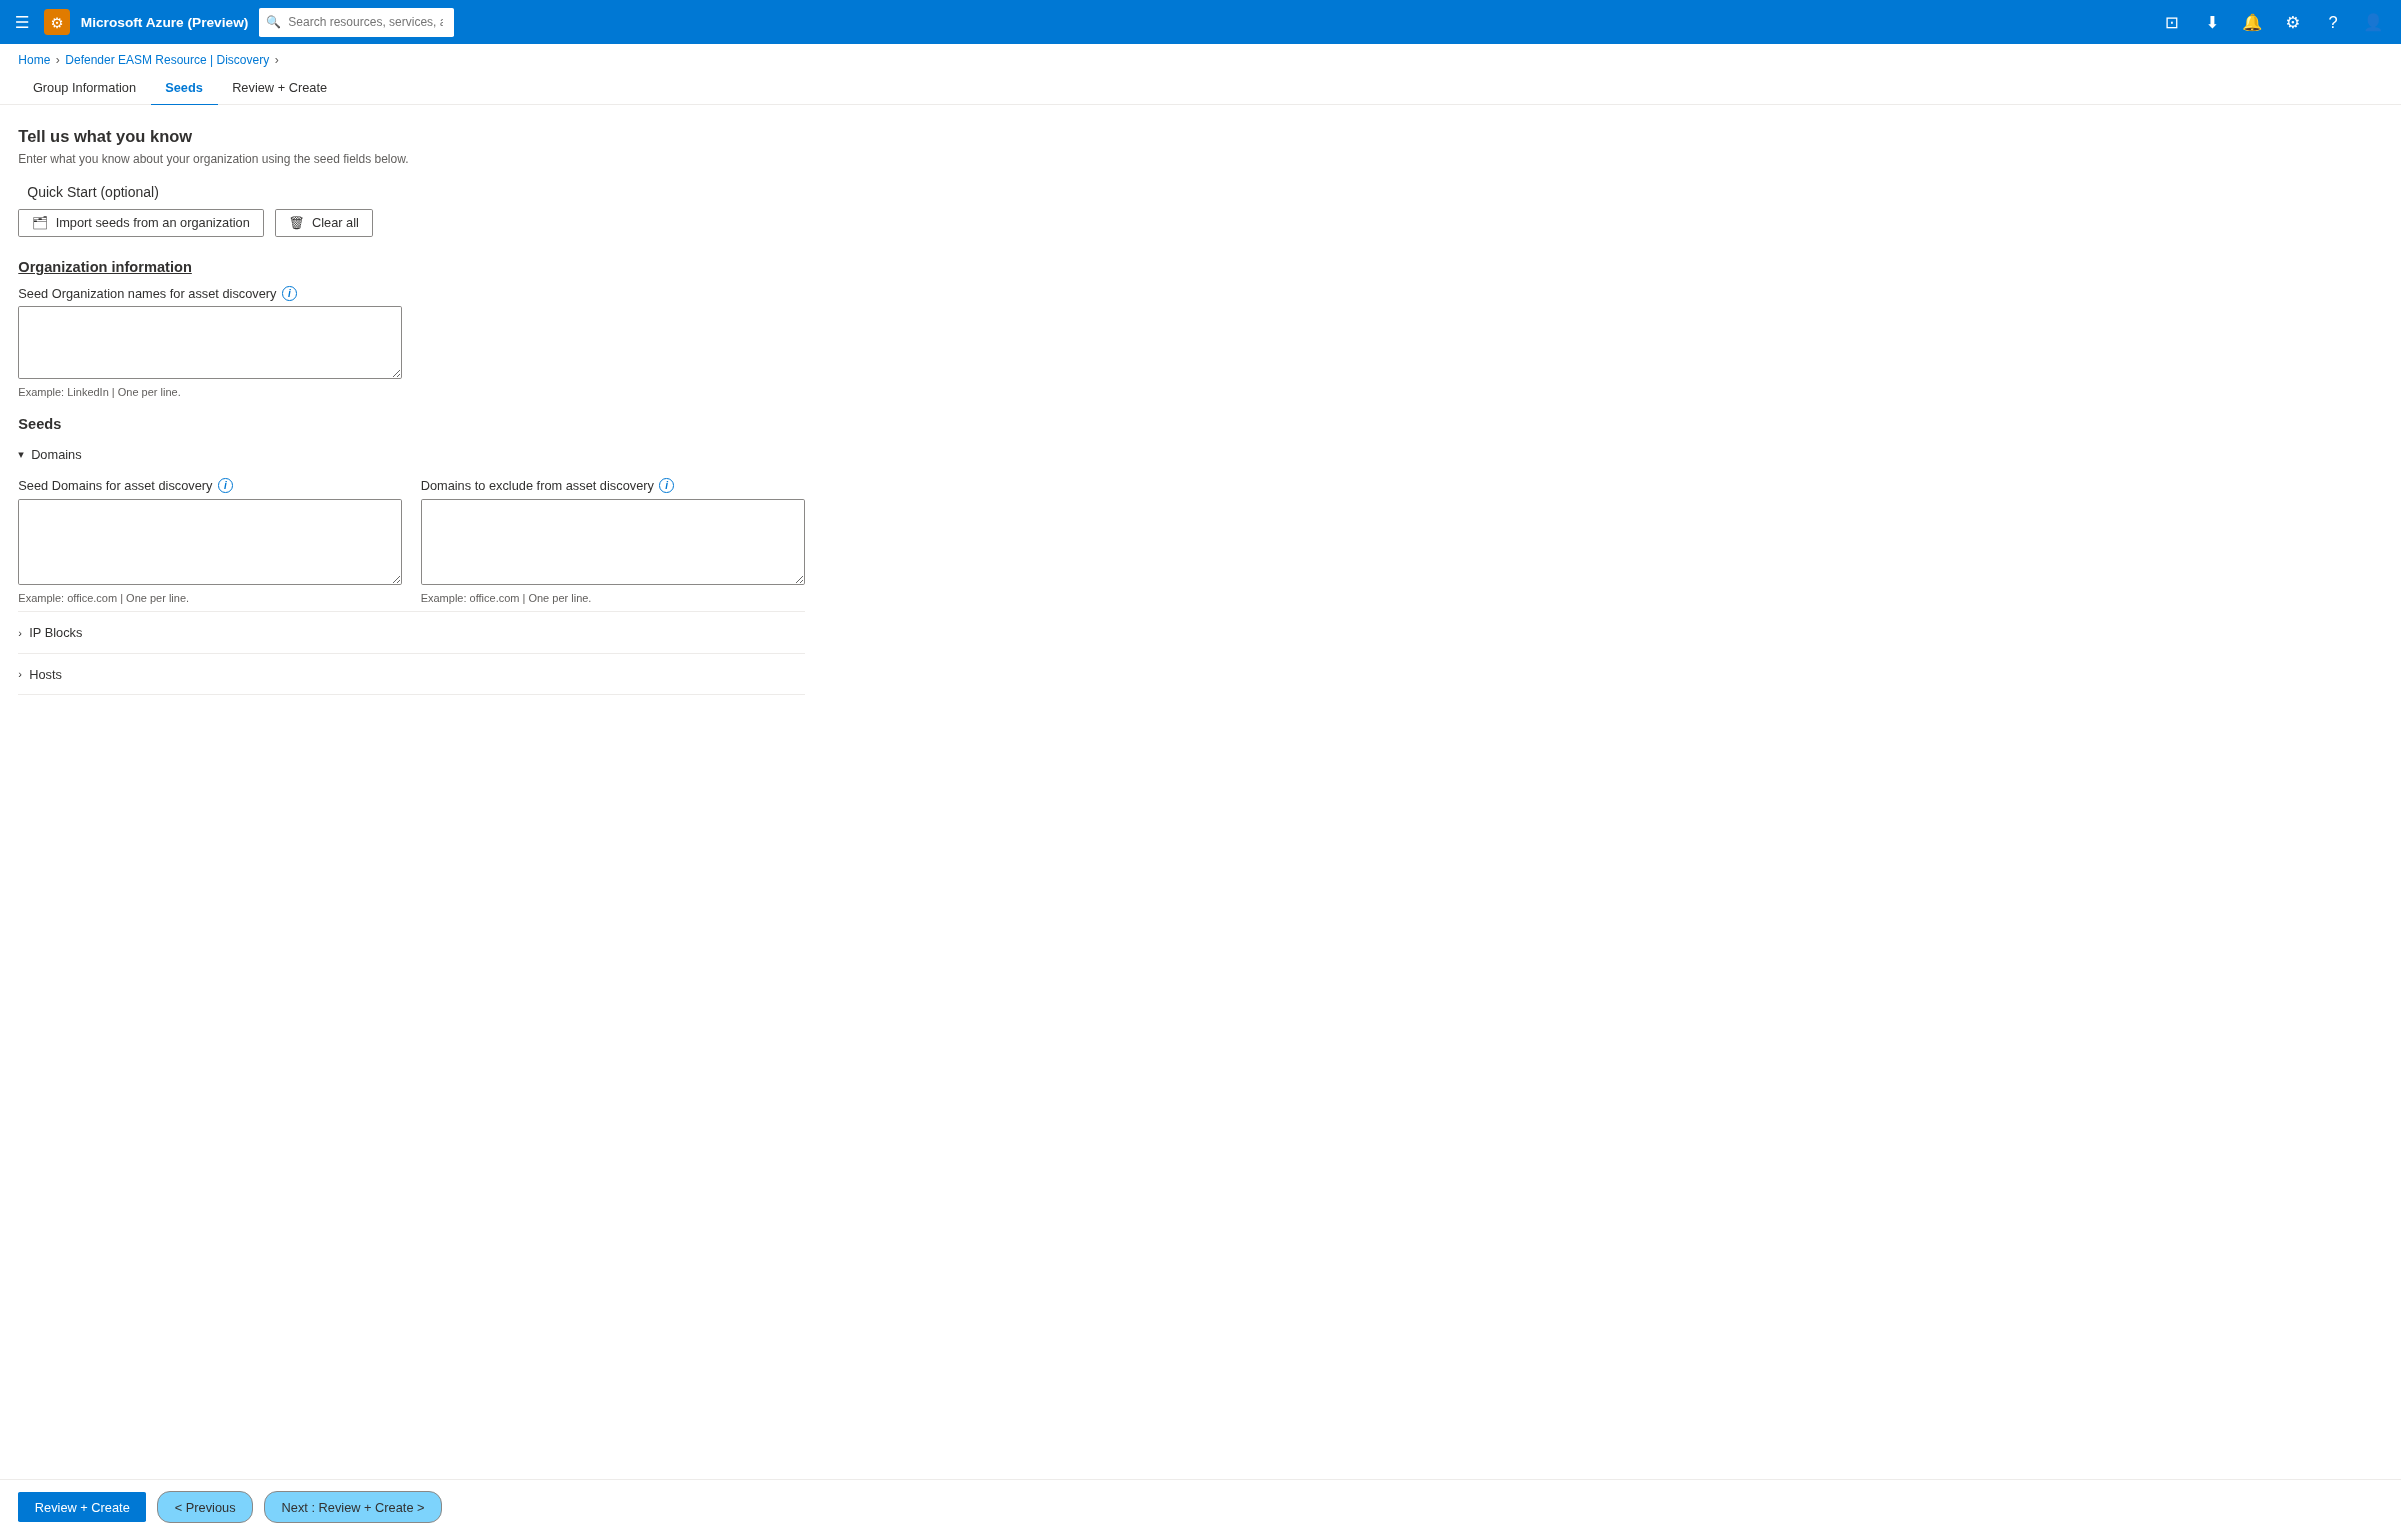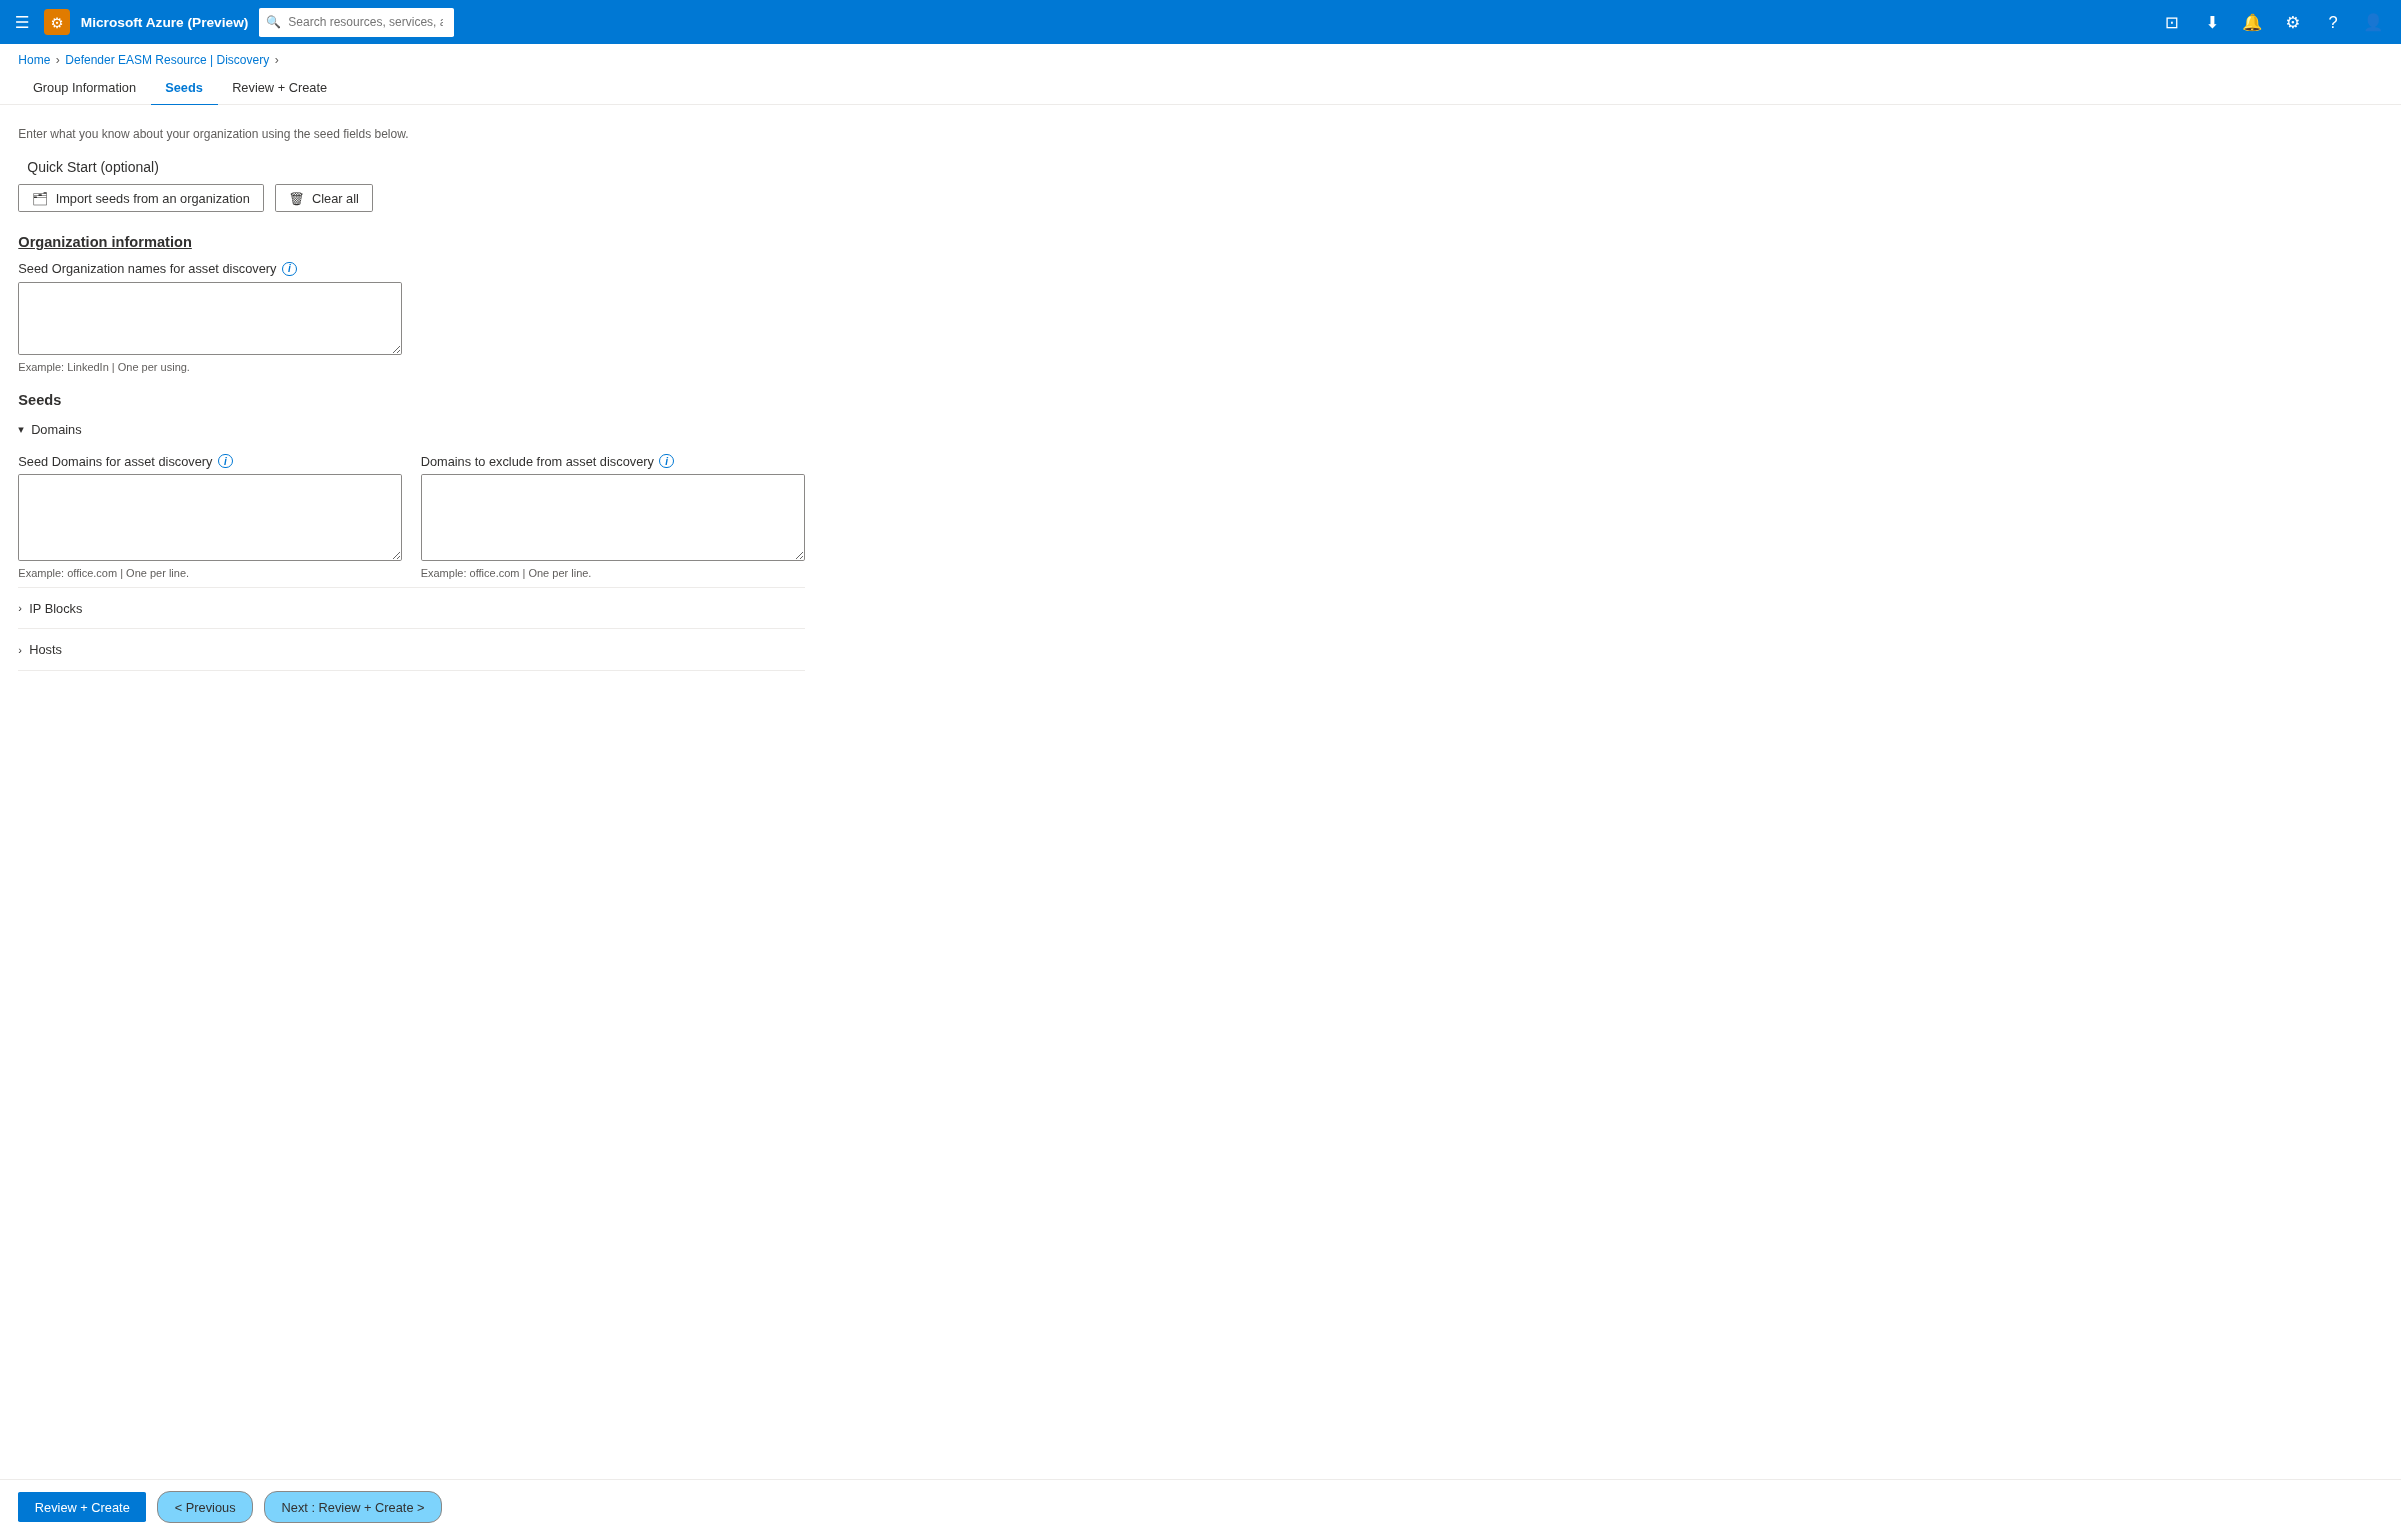--- a/index.html
+++ b/index.html
@@ -330,20 +330,21 @@
 
 
   <div class="tabs">
     <div class="tab-item">Group Information</div>
     <div class="tab-item active">Seeds</div>
     <div class="tab-item">Review + Create</div>
   </div>
 
   <div class="content">
 
+    <div class="section-title">Tell us what you know</div>
     <div class="section-subtitle">Enter what you know about your organization using the seed fields below.</div>
 
     <div class="quick-start-label">Quick Start (optional)</div>
     <div class="button-row">
       <button class="btn-secondary">
         <span>🗂</span>
         <span>Import seeds from an organization</span>
       </button>
       <button class="btn-secondary">
         <span>🗑</span>
@@ -352,21 +353,21 @@
     </div>
 
     <div class="org-info-title">Organization information</div>
 
     <div>
       <div class="field-label">
         <span>Seed Organization names for asset discovery</span>
         <span class="info-icon">i</span>
       </div>
       <textarea rows="4" style="max-width: 384px;"></textarea>
-      <div class="field-hint">Example: LinkedIn | One per using.</div>
+      <div class="field-hint">Example: LinkedIn | One per line.</div>
     </div>
 
     <div class="seeds-title">Seeds</div>
 
     <div class="collapsible-section">
       <div class="collapsible-header">
         <span class="chevron">▾</span>
         <span>Domains</span>
       </div>
       <div class="two-col">

